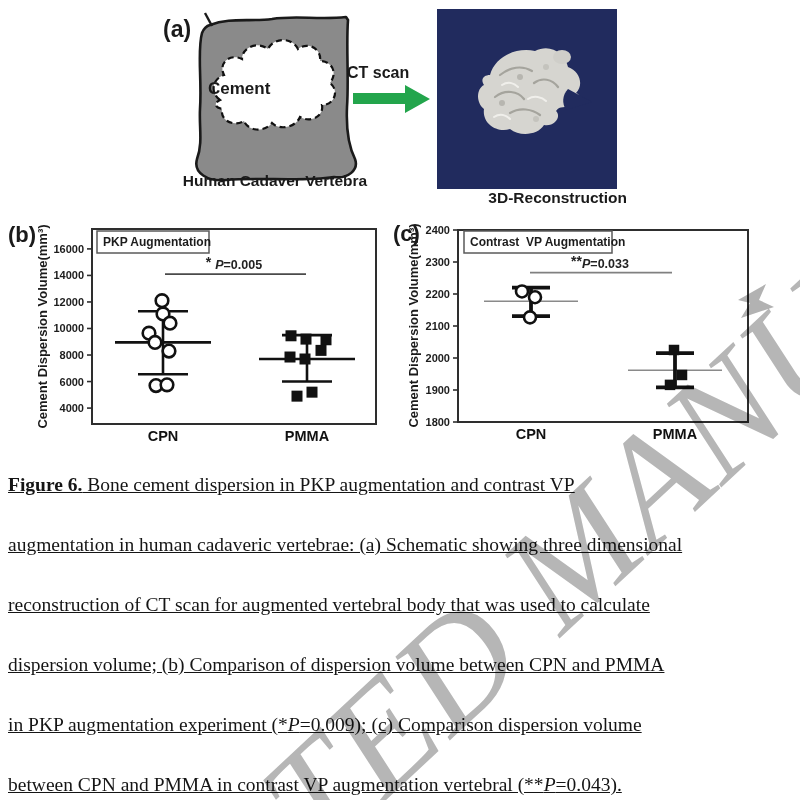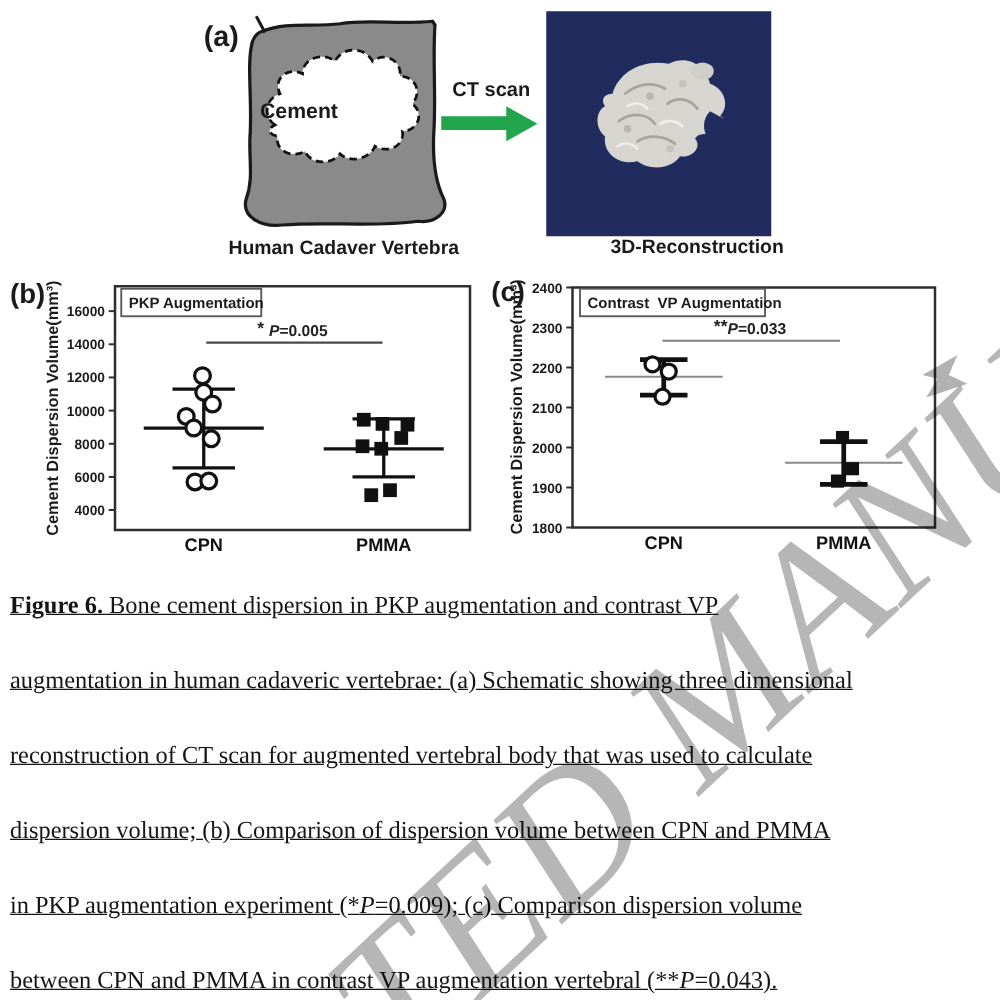--- a/index.html
+++ b/index.html
@@ -3,23 +3,23 @@
 <meta charset="utf-8">
 <style>
   html,body{margin:0;padding:0;background:#fff;}
   .page{position:relative;width:800px;height:800px;overflow:hidden;background:#fff;
         font-family:"Liberation Sans",sans-serif;color:#1a1a1a;}
   
   .panelA-svg{position:absolute;left:150px;top:5px;z-index:1;}
   .a-label{position:absolute;left:163px;top:16px;font:bold 23px "Liberation Sans",sans-serif;z-index:2;}
   .cement-label{position:absolute;left:208px;top:79px;width:100px;
                 font:bold 17px "Liberation Sans",sans-serif;z-index:2;}
-  .ctscan-label{position:absolute;left:347px;top:64px;width:92px;text-align:center;
+  .ctscan-label{position:absolute;left:347px;top:64px;width:92px;
                 font:bold 16px "Liberation Sans",sans-serif;z-index:2;}
-  .a-cap-left{position:absolute;left:155px;top:190px;width:240px;text-align:center;
+  .a-cap-left{position:absolute;left:155px;top:172px;width:240px;text-align:center;
               font:bold 15.5px "Liberation Sans",sans-serif;z-index:2;}
   .a-cap-right{position:absolute;left:427px;top:189px;width:200px;text-align:right;
                font:bold 15.5px "Liberation Sans",sans-serif;z-index:2;}
   
   .charts{position:absolute;left:0;top:0;z-index:3;}
   .plabel{position:absolute;font:bold 22px "Liberation Sans",sans-serif;z-index:4;}
   .ylab{position:absolute;width:210px;text-align:center;transform:rotate(-90deg);
         font:bold 13px "Liberation Sans",sans-serif;z-index:4;white-space:nowrap;}
   .tick{font:bold 11px "Liberation Sans",sans-serif;fill:#1c1c1c;}
   .cat{font:bold 14.5px "Liberation Sans",sans-serif;fill:#111;}

